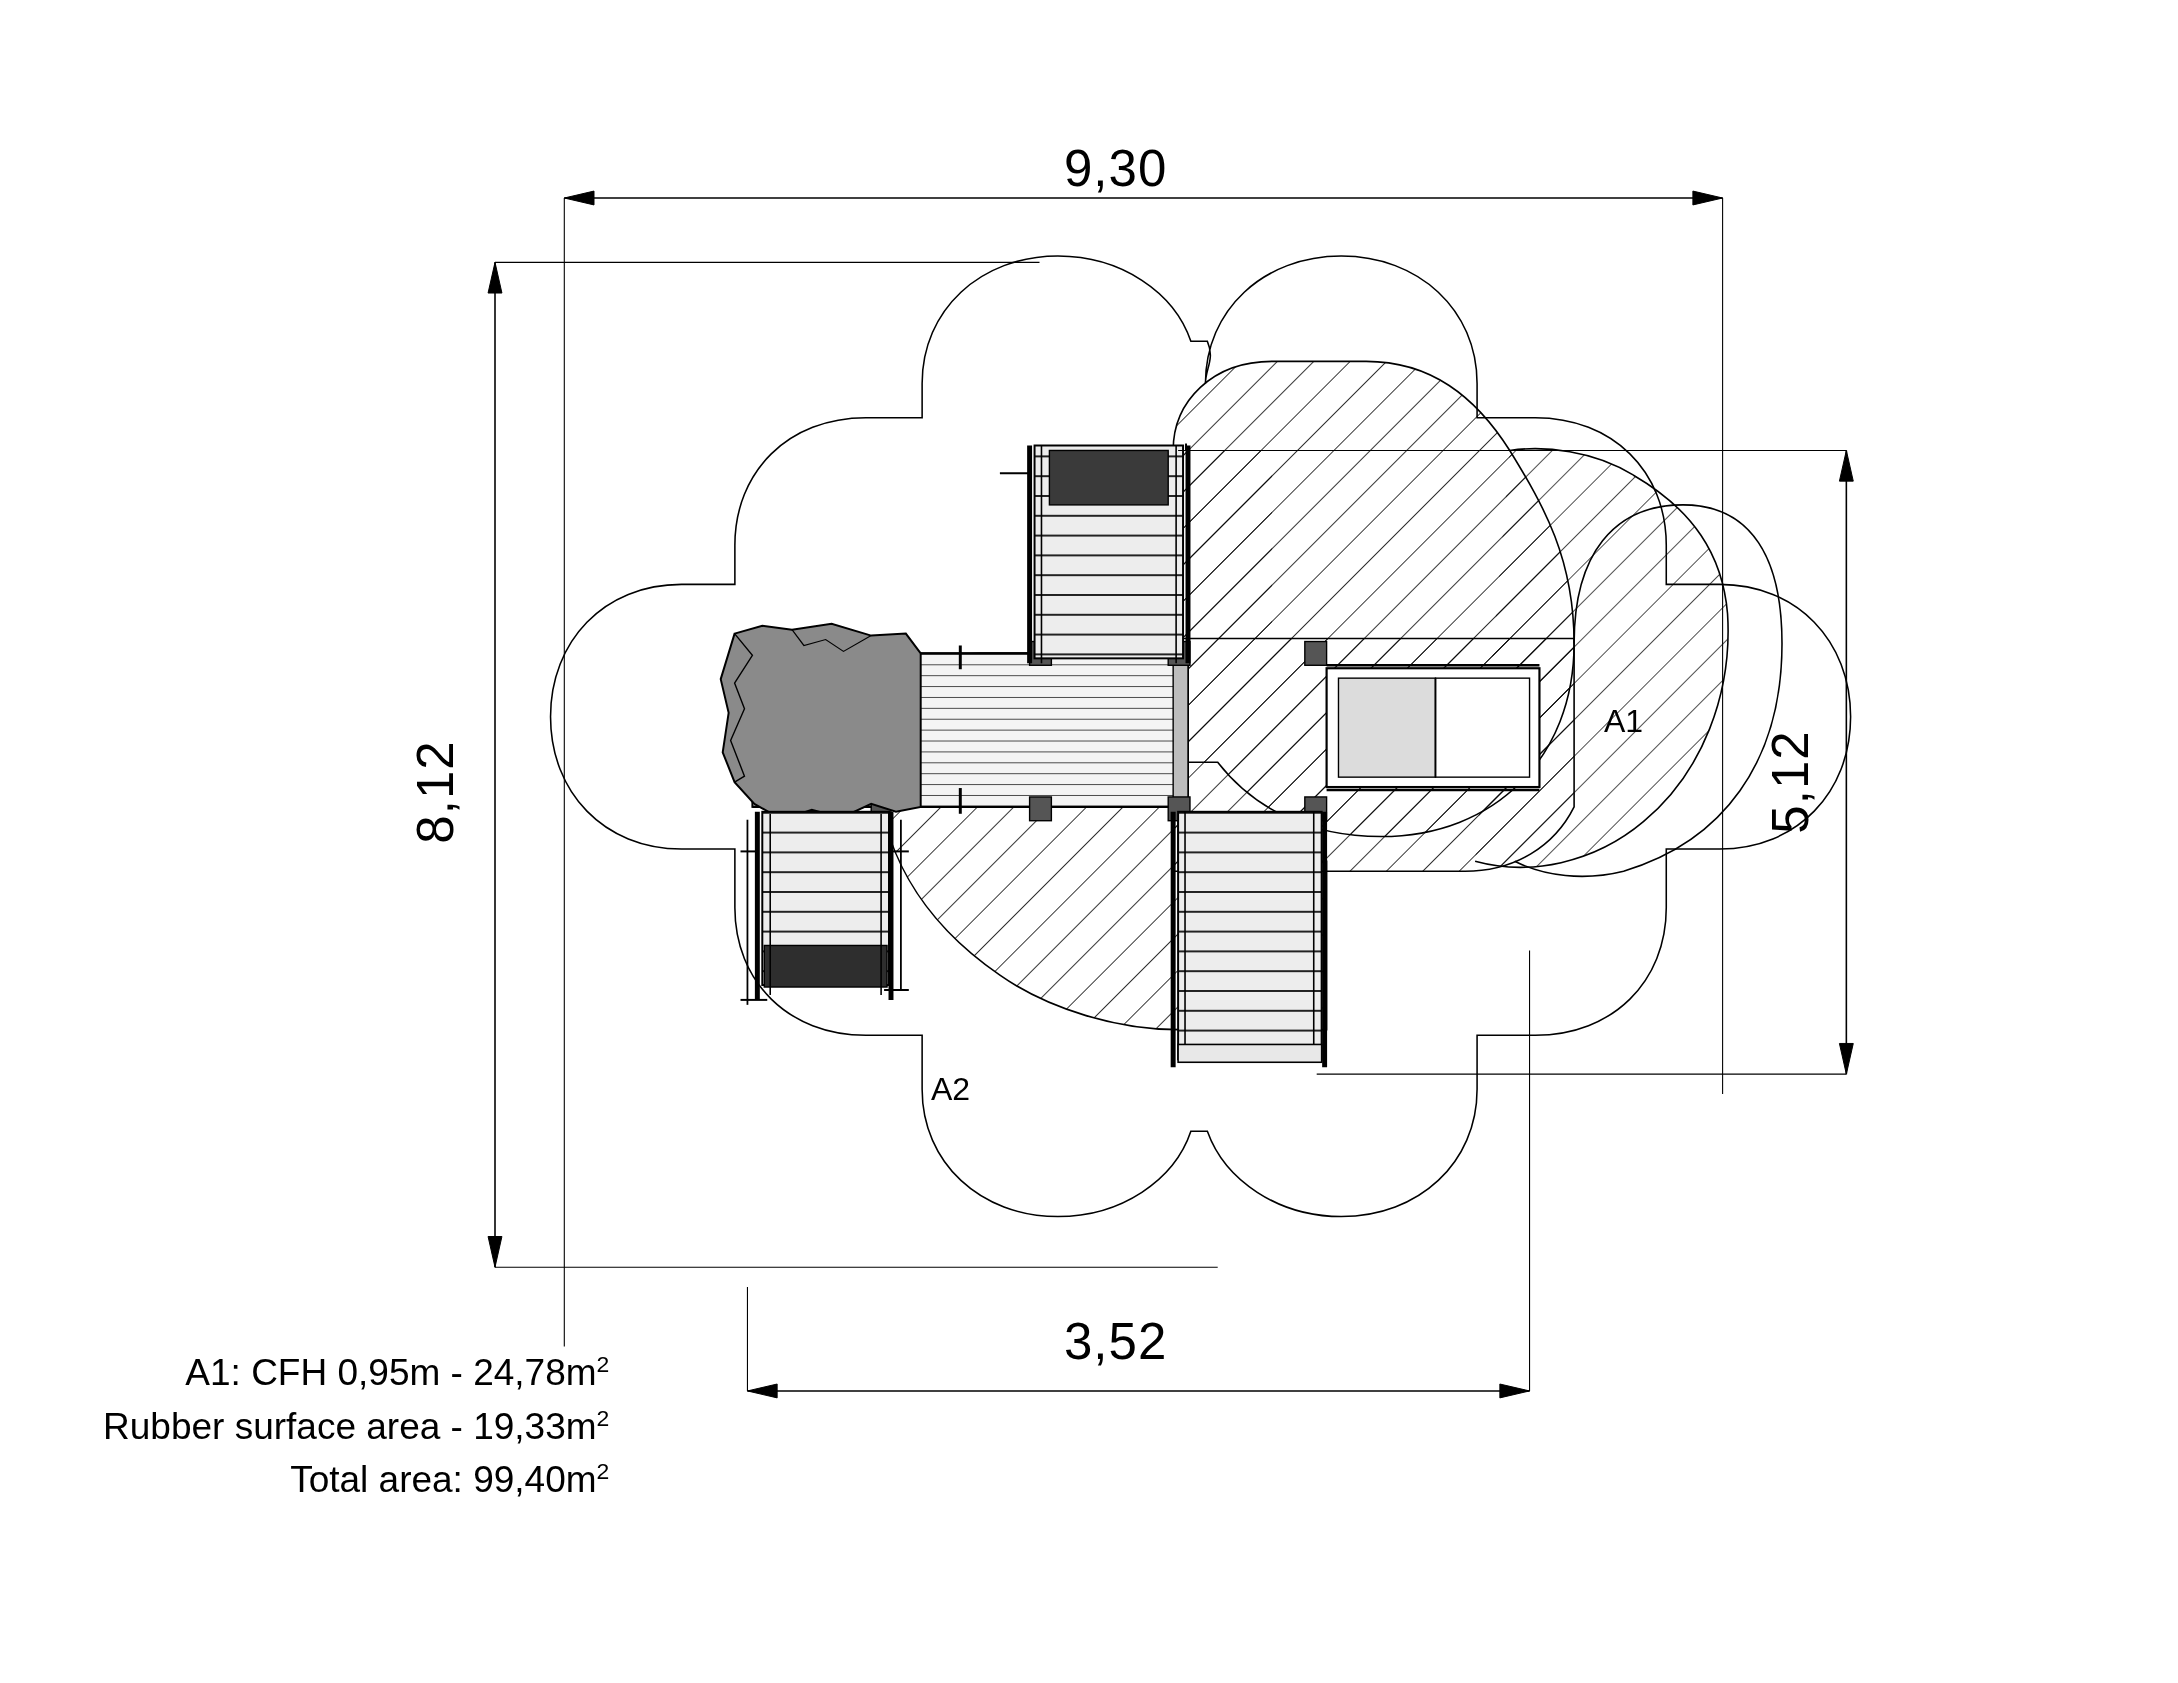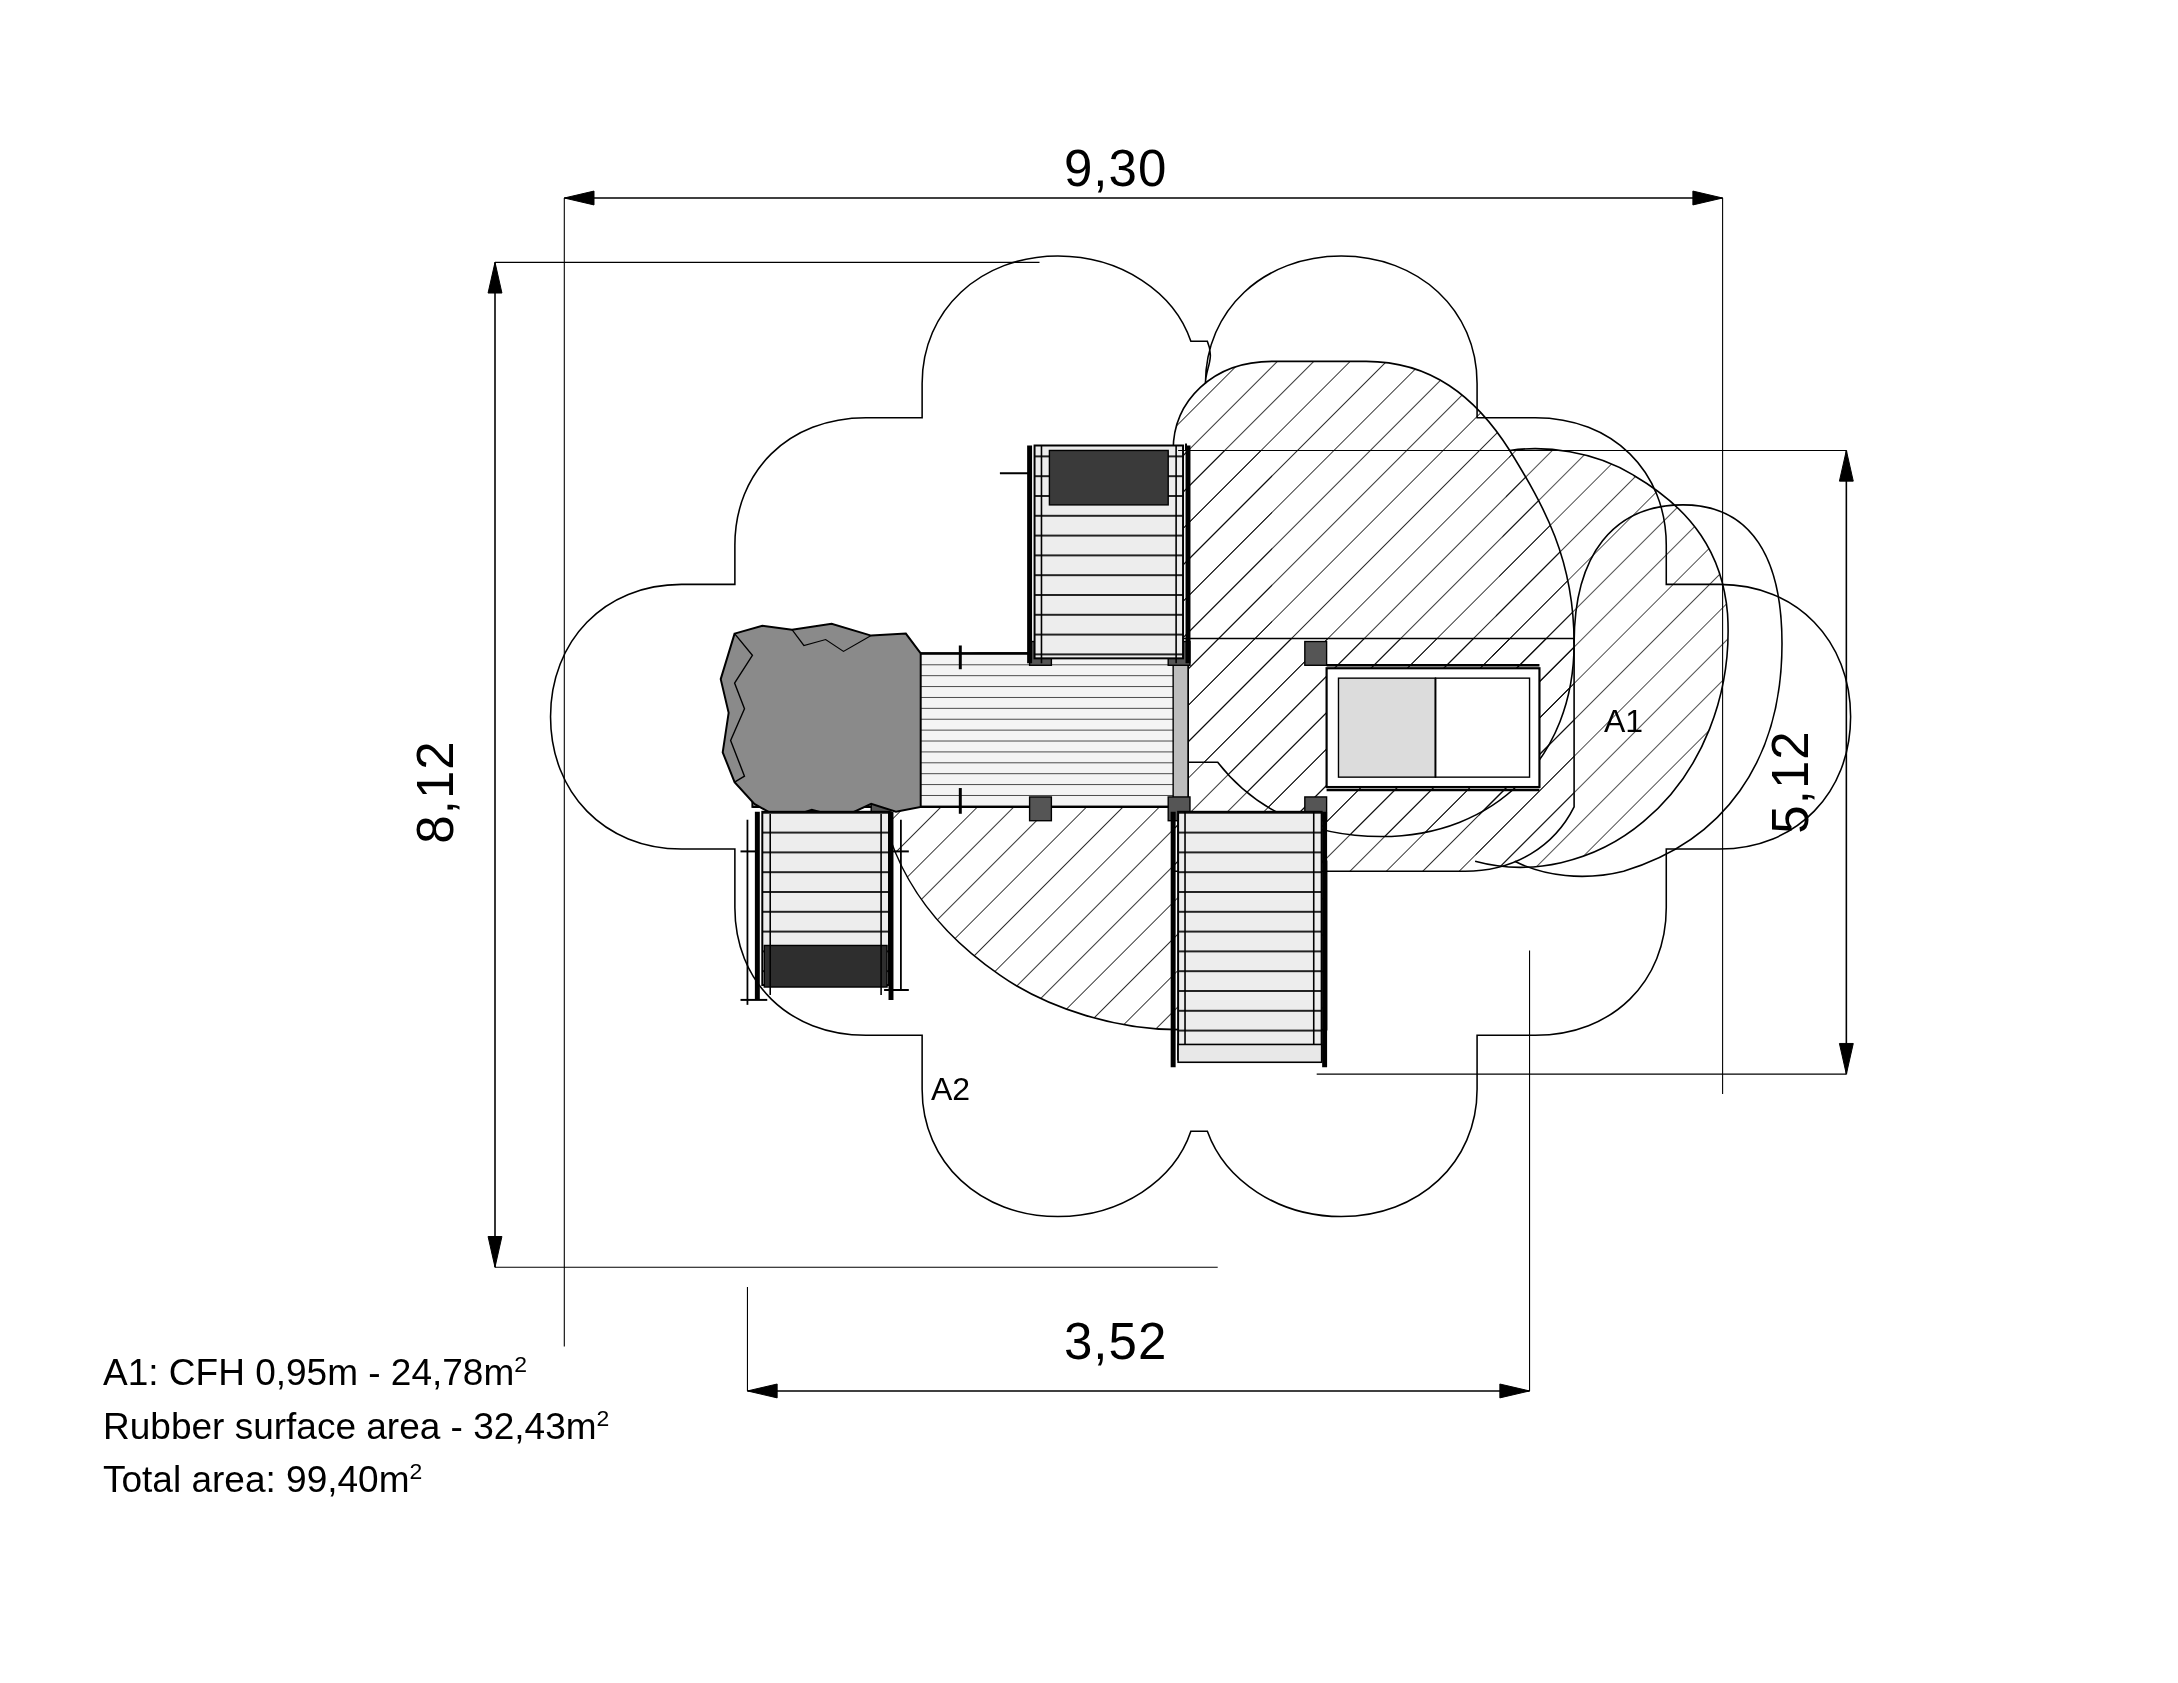--- a/index.html
+++ b/index.html
@@ -11,20 +11,21 @@
     width: 2178px;
     height: 1683px;
     overflow: hidden;
     font-family: "Liberation Sans", sans-serif;
     color: #000000;
   }
   #stage {
     position: relative;
     width: 2178px;
     height: 1683px;
+    text-align: right;
   }
   svg.plan {
     position: absolute;
     left: 0;
     top: 0;
     width: 2178px;
     height: 1683px;
   }
   .dim-label {
     position: absolute;
@@ -321,21 +322,21 @@
 
   <div class="zone-label" style="left:1604px; top:703px;">A1</div>
 
   <div class="zone-label" style="left:931px; top:1071px;">A2</div>
 
   <div id="legend">
     <div class="line">
       <span>A1: CFH 0,95m - 24,78m</span><sup>2</sup>
     </div>
     <div class="line">
-      <span>Rubber surface area - 32,43m</span><sup>2</sup>
+      <span>Rubber surface area - 19,33m</span><sup>2</sup>
     </div>
     <div class="line">
       <span>Total area: 99,40m</span><sup>2</sup>
     </div>
   </div>
 
 </div>
 
 
 </body></html>

